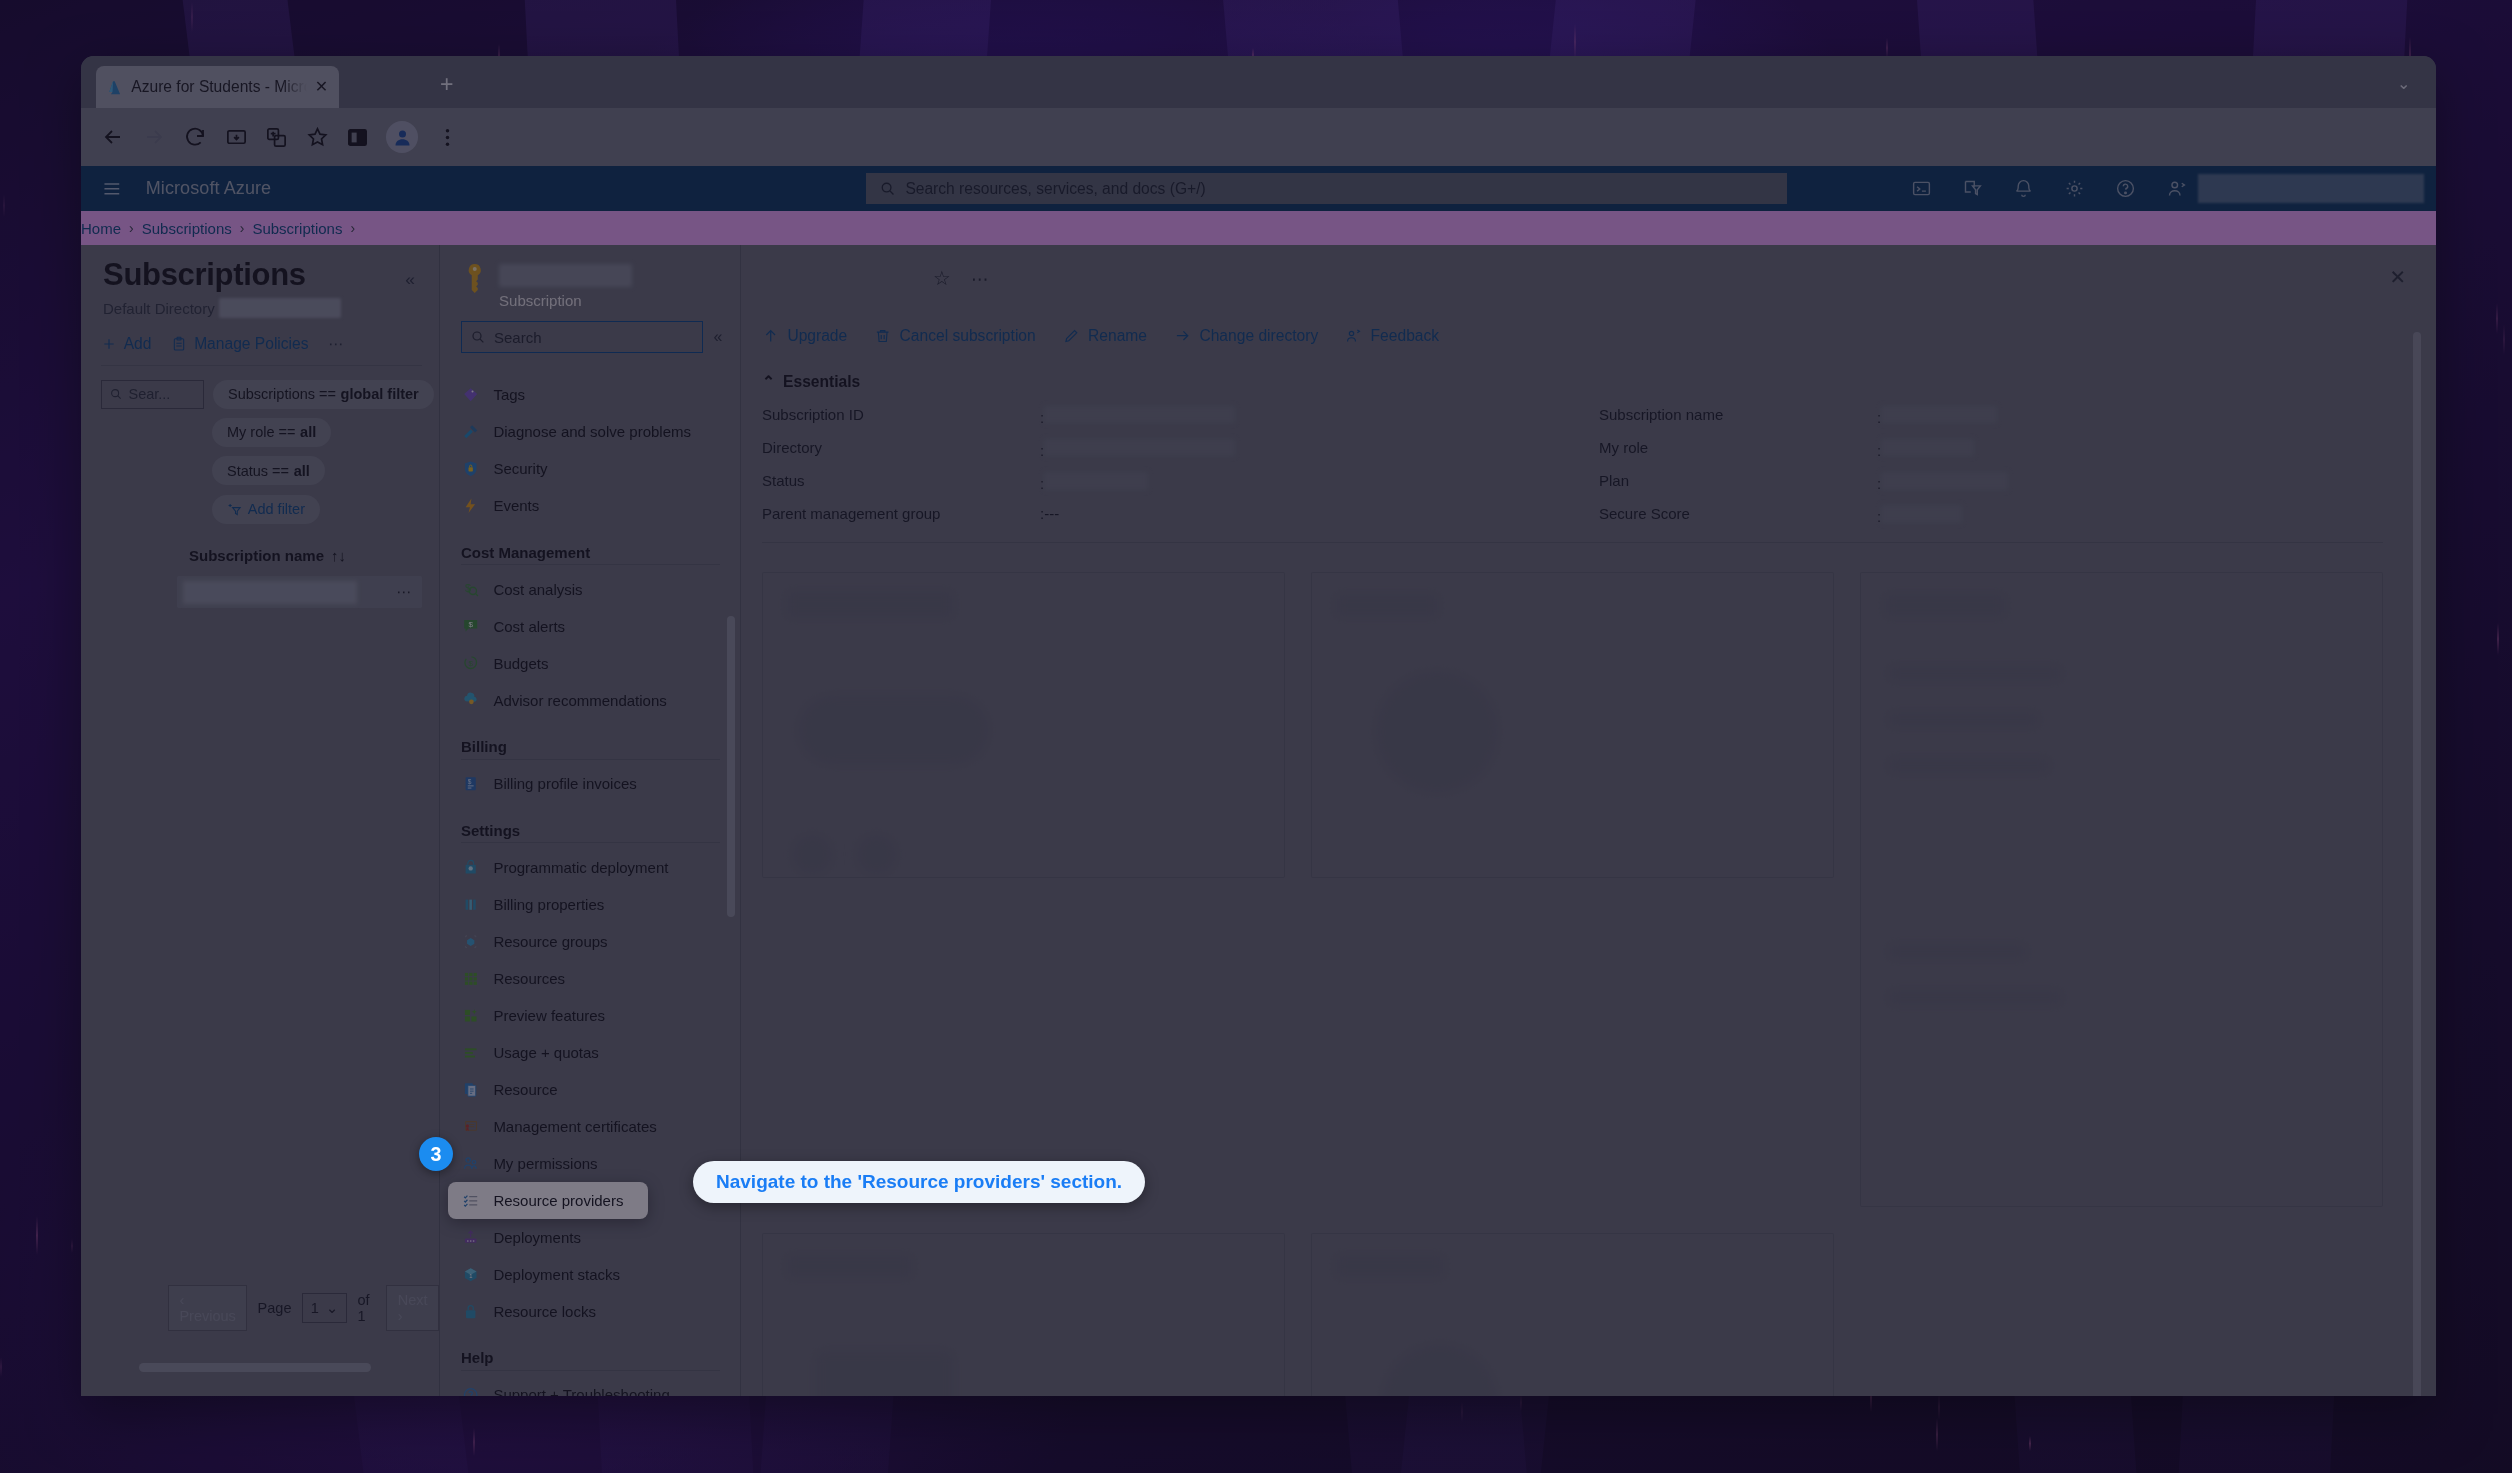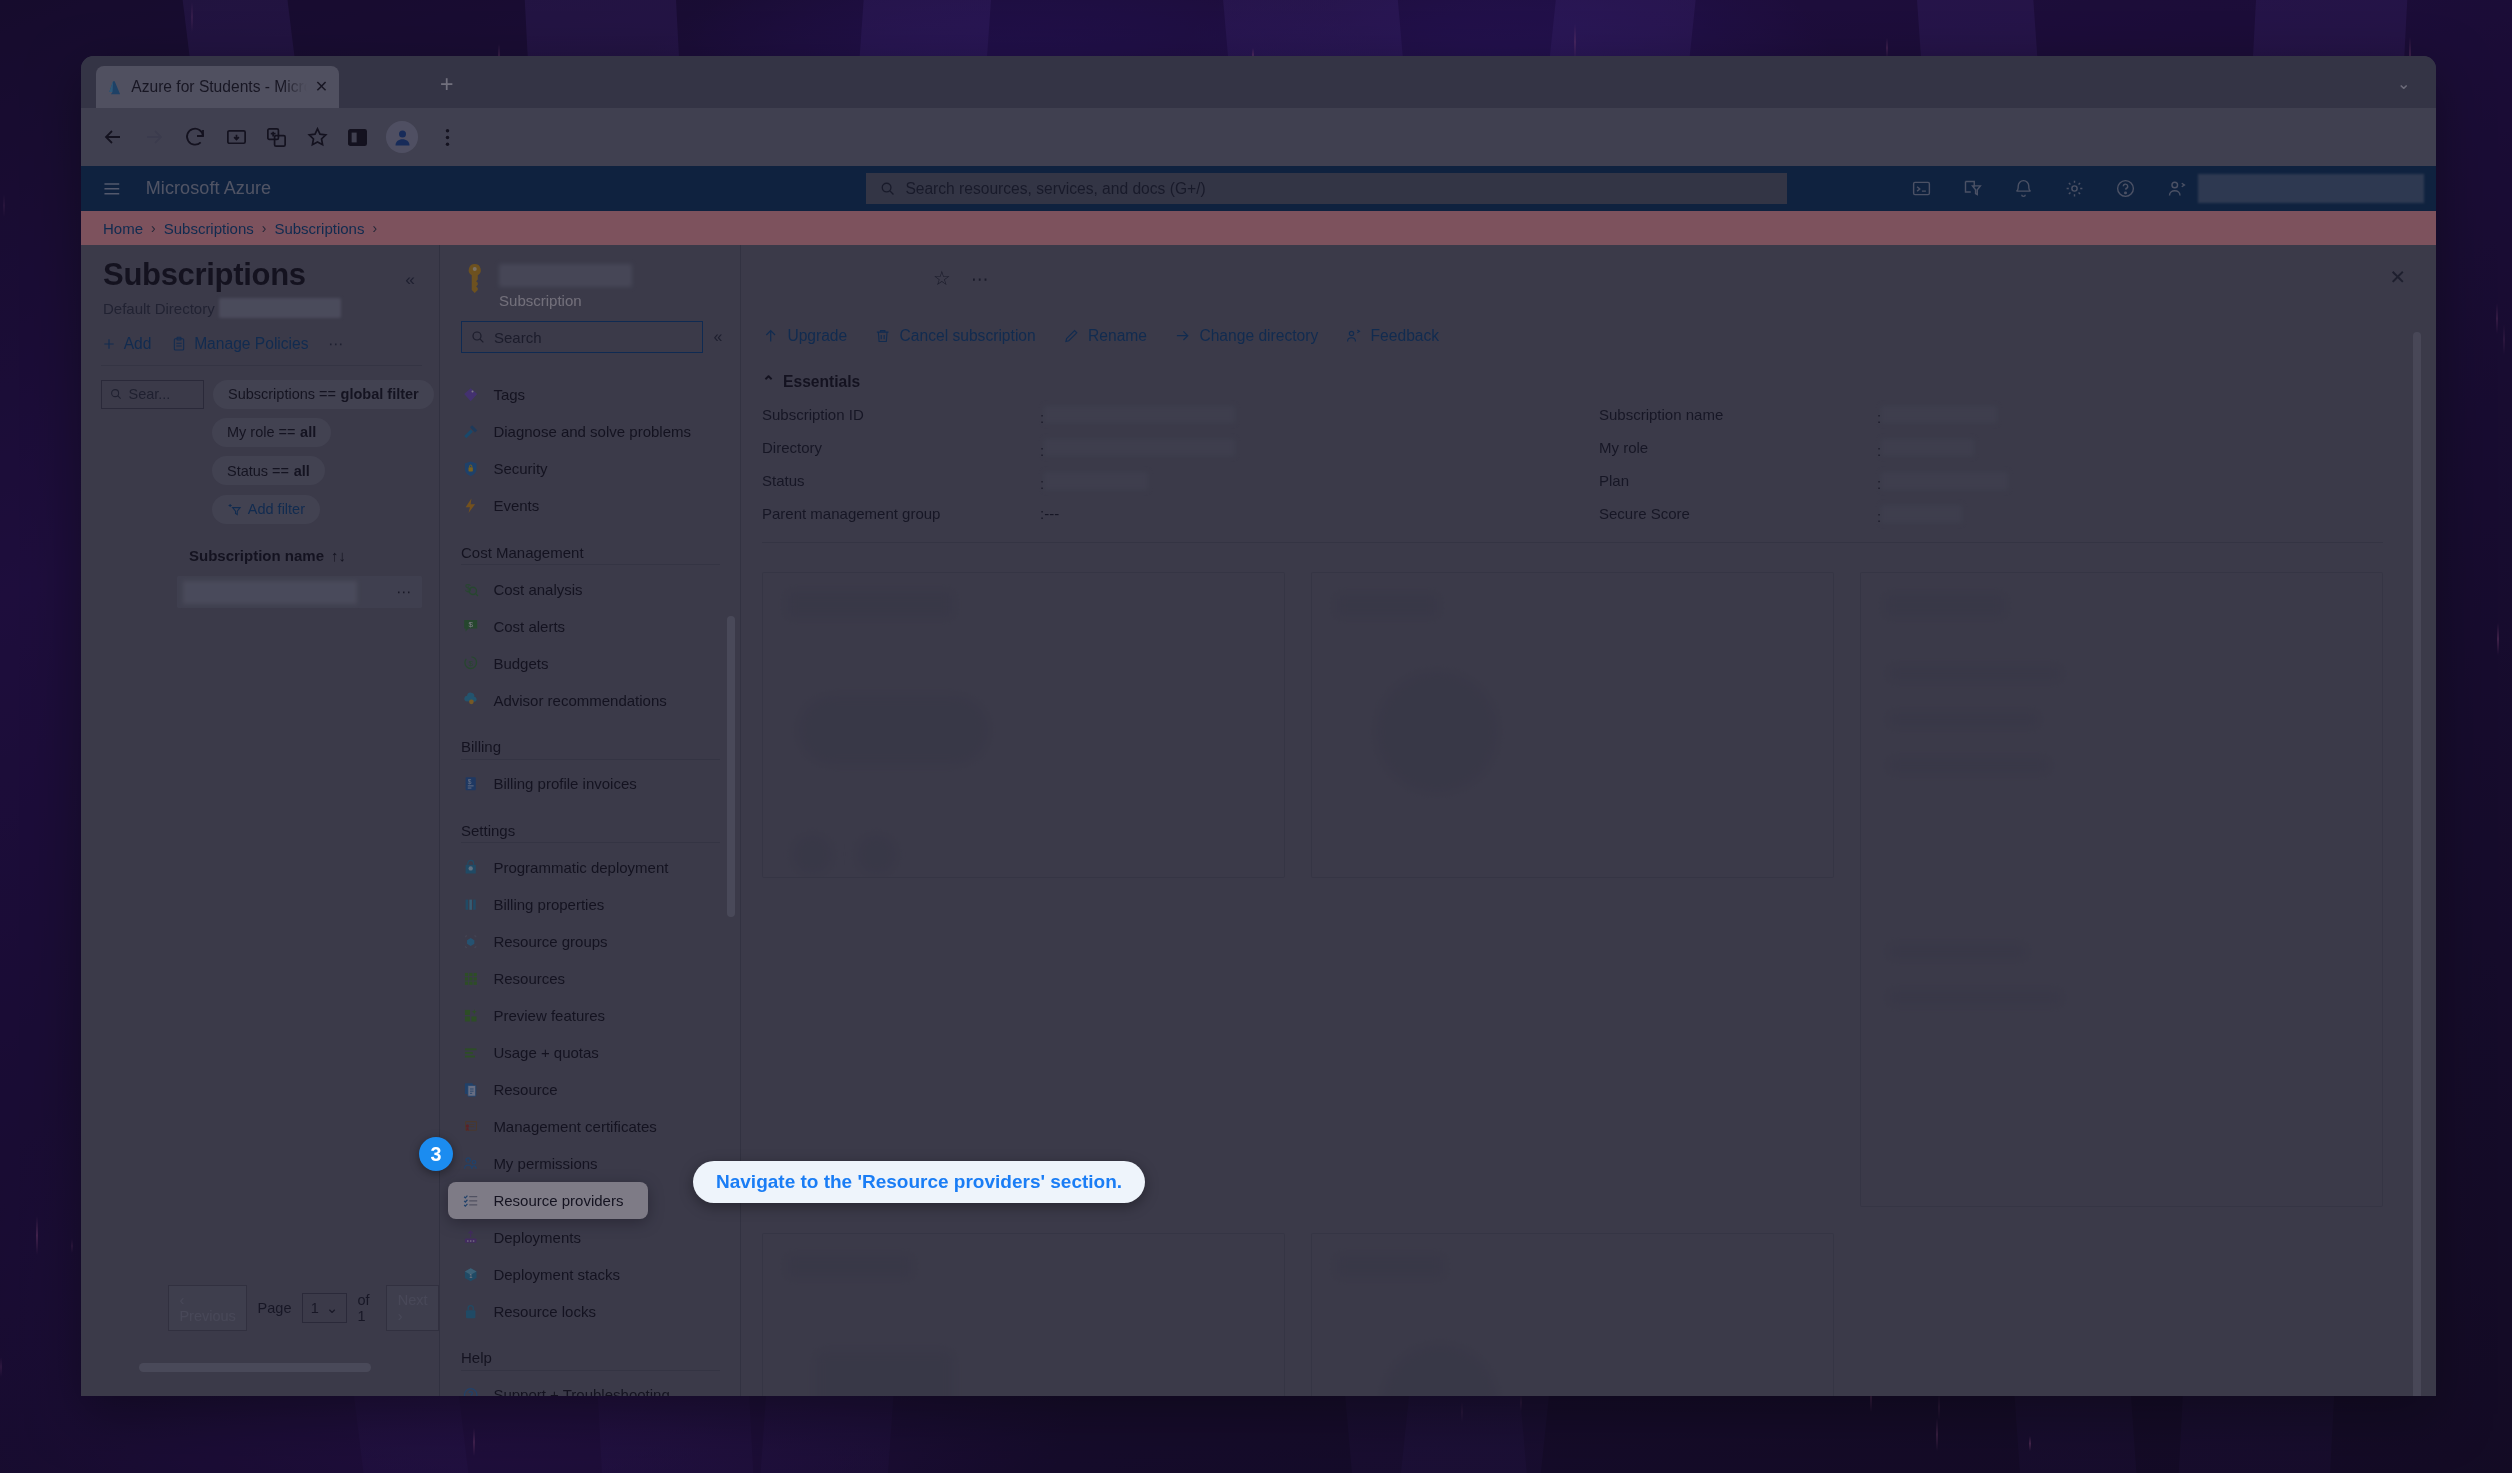--- a/index.html
+++ b/index.html
@@ -152,23 +152,23 @@
   #azbar .acctblock {
     position: absolute; right: 11.6px; top: 8px;
     width: 226px; height: 29px;
     background: rgba(160,170,185,.45);
     filter: blur(1.2px);
   }
 
   
   #crumbs {
     height: 34px; display: flex; align-items: center;
-    padding-left: 22px; gap: 8px;
+    gap: 8px;
     font-size: 15px; color: #0f4e86;
-    background: #fca5a5;
+    background: #f0abfc;
   }
   #crumbs .sep { color: #3a4450; font-size: 14px; }
 
   
   #pbody {
     position: absolute; top: 79px; left: 0; right: 0; bottom: 0;
     display: flex;
   }
 
   
@@ -321,21 +321,21 @@
     padding-left: 21px;
   }
   .navitem {
     display: flex; align-items: center; gap: 12.7px;
     height: 37px;
     font-size: 15px; color: #14181d;
     position: relative;
   }
   .navitem .gi { width: 19.7px; height: 19.7px; flex: none; display:flex; align-items:center; justify-content:center;}
   .navgroup {
-    font-size: 15px; font-weight: 400; color: #14181d;
+    font-size: 15px; font-weight: 700; color: #14181d;
     margin-top: 19.7px; margin-bottom: 3.5px;
   }
   .navrule { height: 0.6px; background: #5c626b; margin: 3.5px 19.7px 5.8px 0; }
   
   .navitem.highlight {
     background: #ffffff;
     border-radius: 8px;
     margin-left: -12.7px; padding-left: 12.7px;
     width: 200px;
     z-index: 45;

